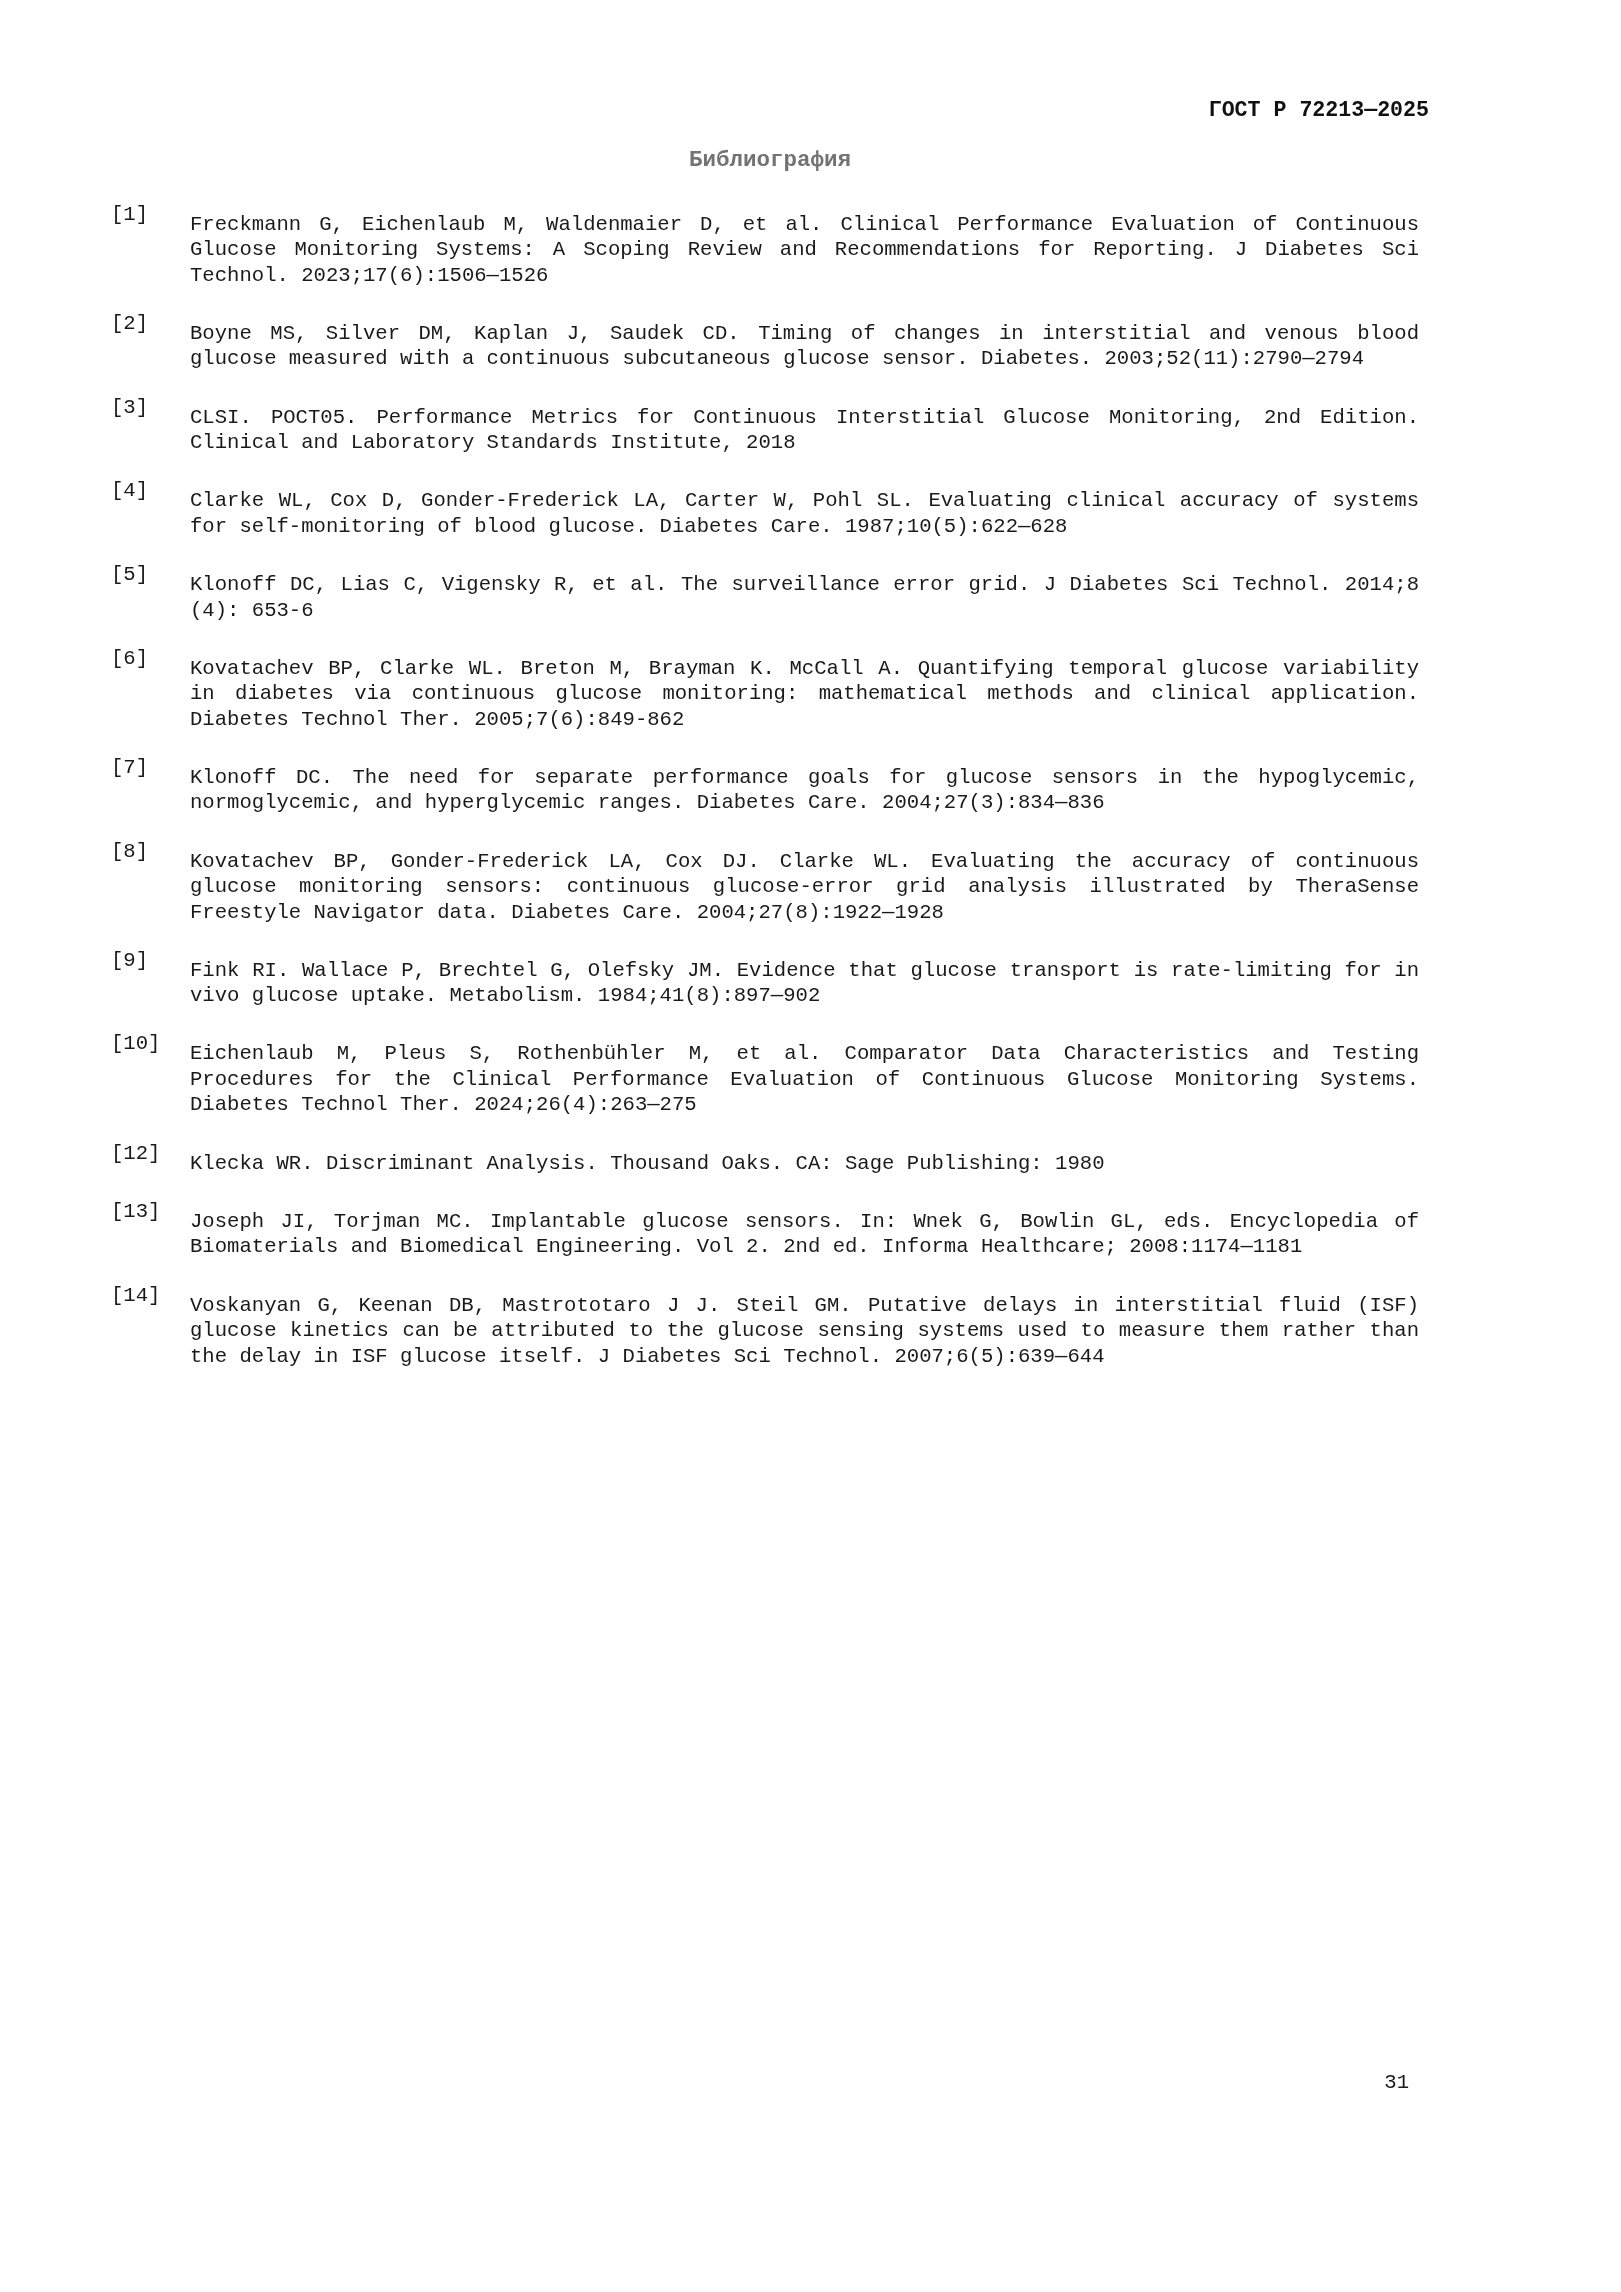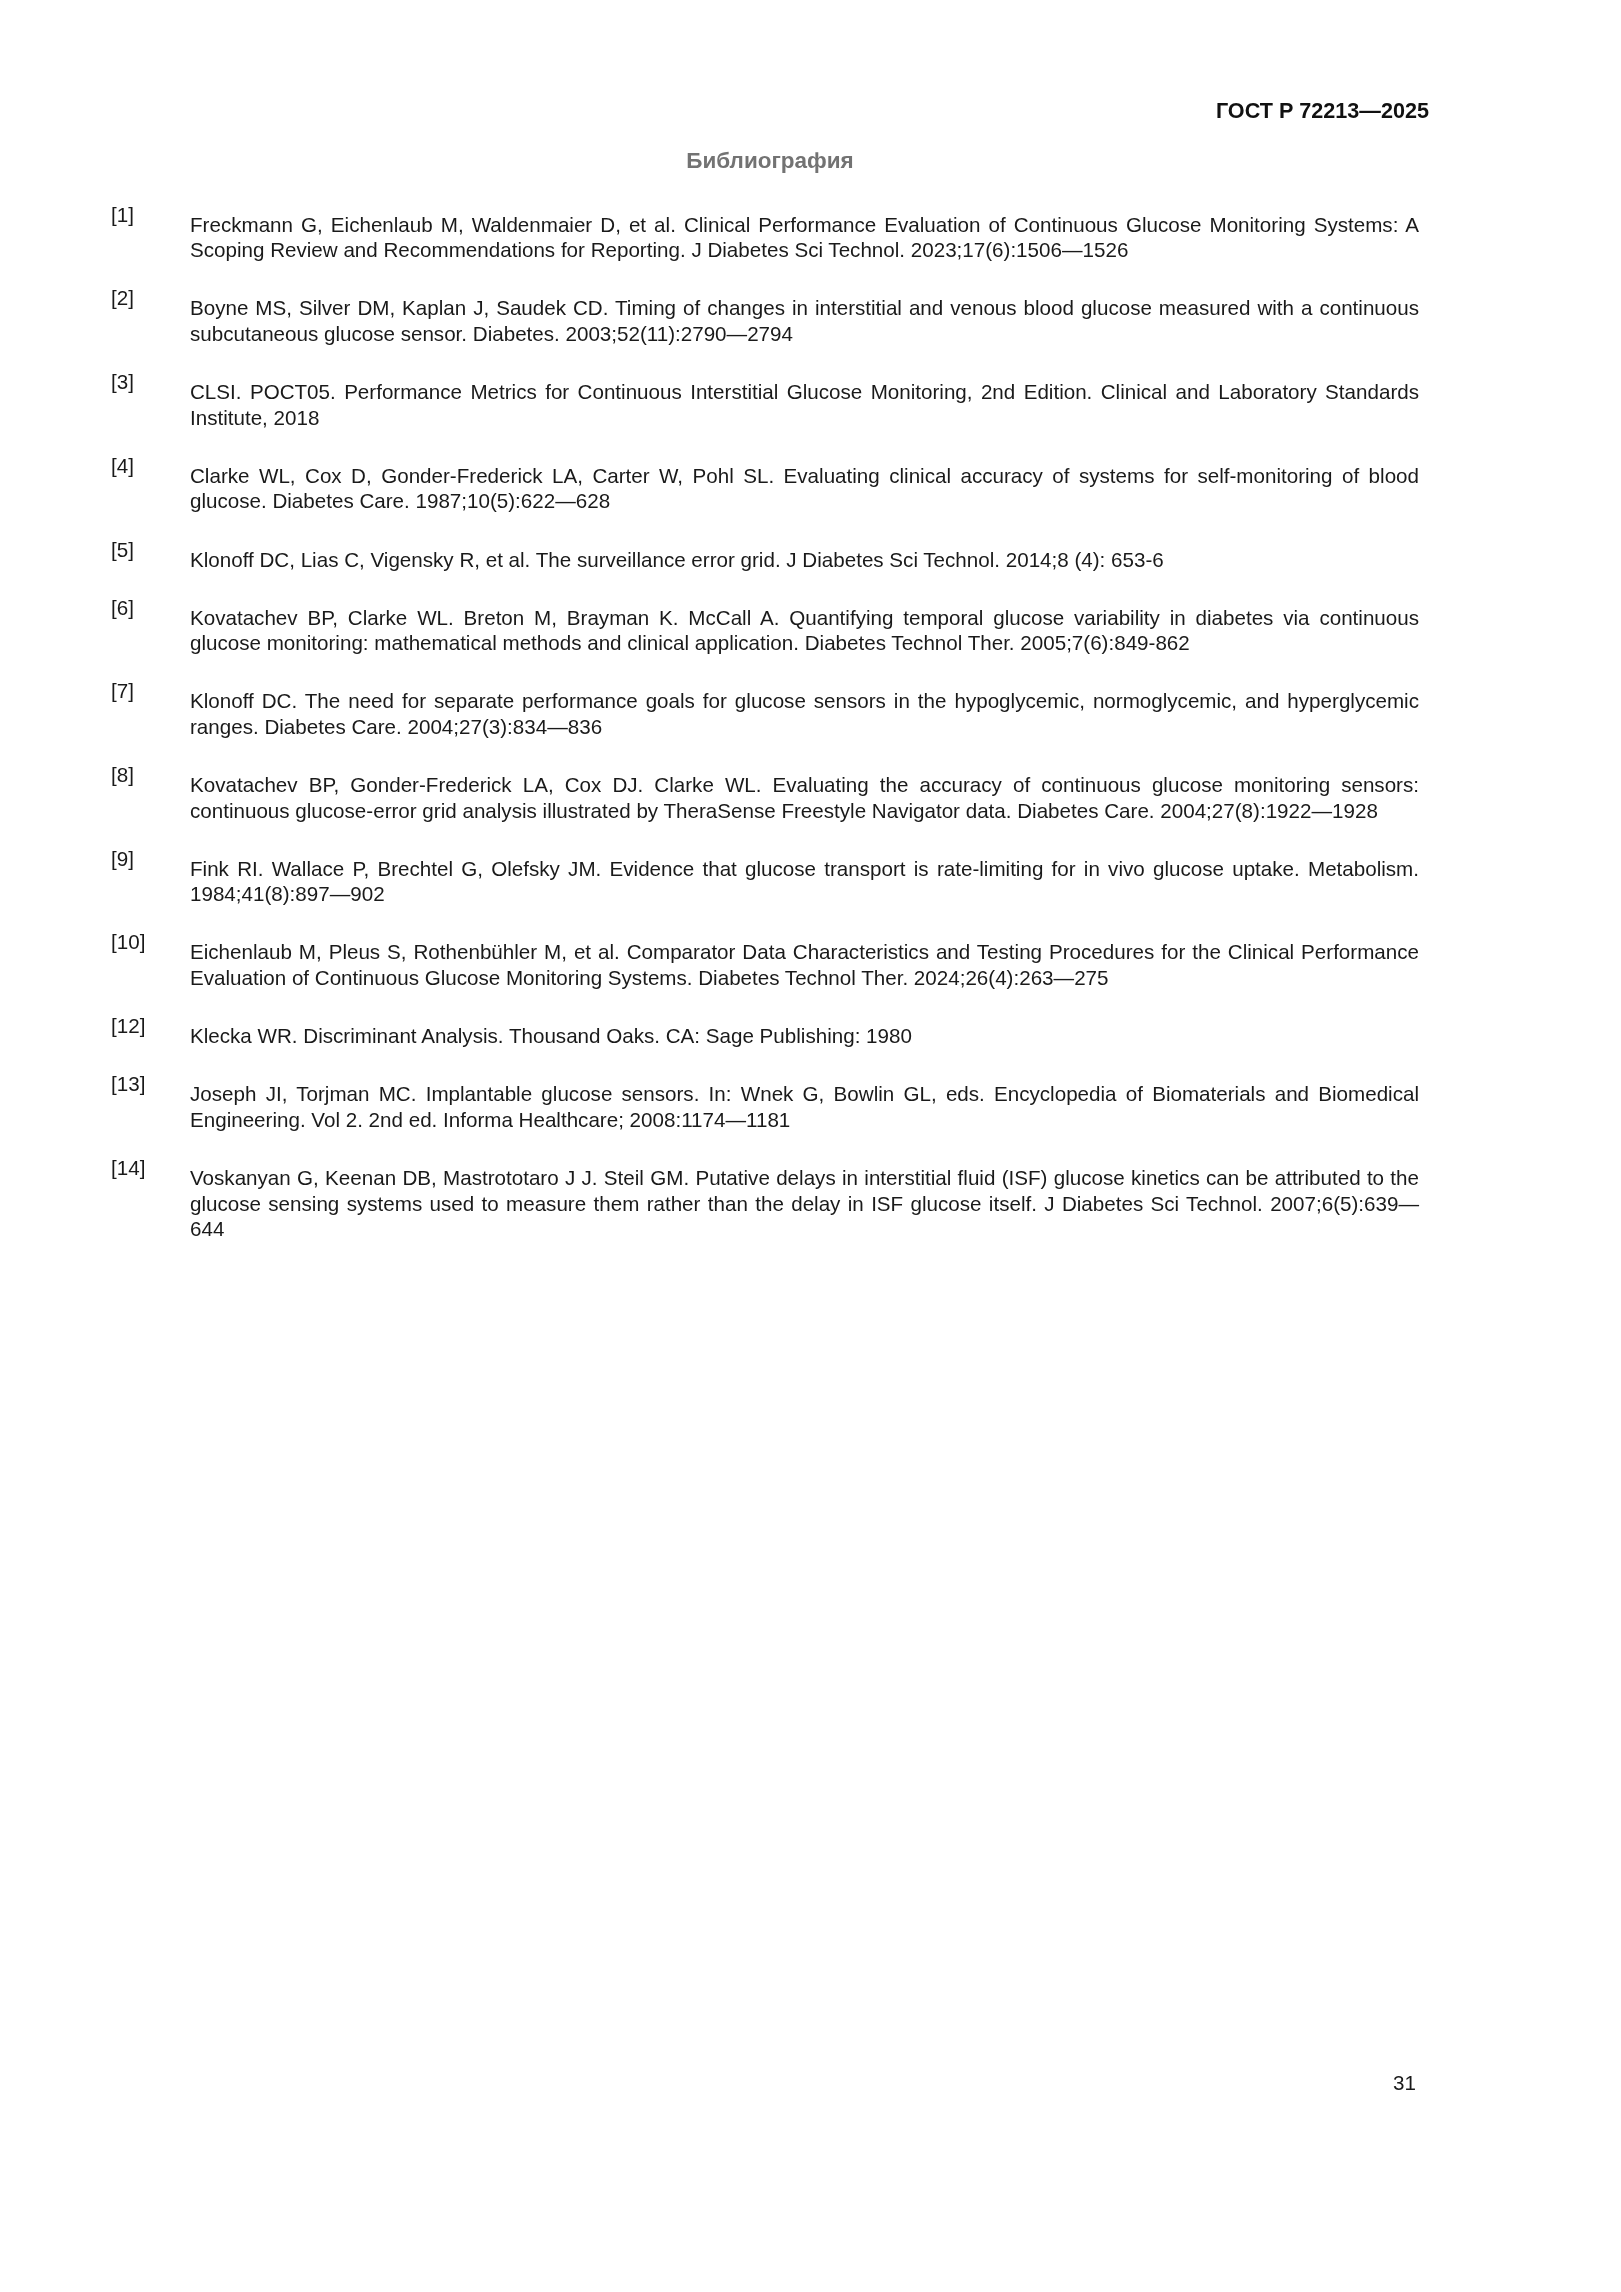--- a/index.html
+++ b/index.html
@@ -6,21 +6,21 @@
     margin: 0;
     padding: 0;
     background: #ffffff;
   }
   .page {
     position: relative;
     width: 1621px;
     height: 2293px;
     background: #ffffff;
     color: #1a1a1a;
-    font-family: Liberation Sans, sans-serif;
+    font-family: Liberation Mono, monospace;
     font-size: 20.6px;
     box-sizing: border-box;
     overflow: hidden;
   }
   .content {
     padding: 98px 192px 0 111px;
   }
   .doc-header {
     text-align: right;
     font-weight: 700;
@@ -49,21 +49,21 @@
     white-space: nowrap;
   }
   .ref-text {
     flex: 1;
     margin: 10px;
     text-align: justify;
   }
   .page-number {
     position: absolute;
     top: 2070px;
-    right: 205px;
+    right: 212px;
     font-size: 20.6px;
     line-height: 25.5px;
     color: #1a1a1a;
   }
 </style>
 </head>
 <body>
 
 <div class="page">
   <div class="content">

